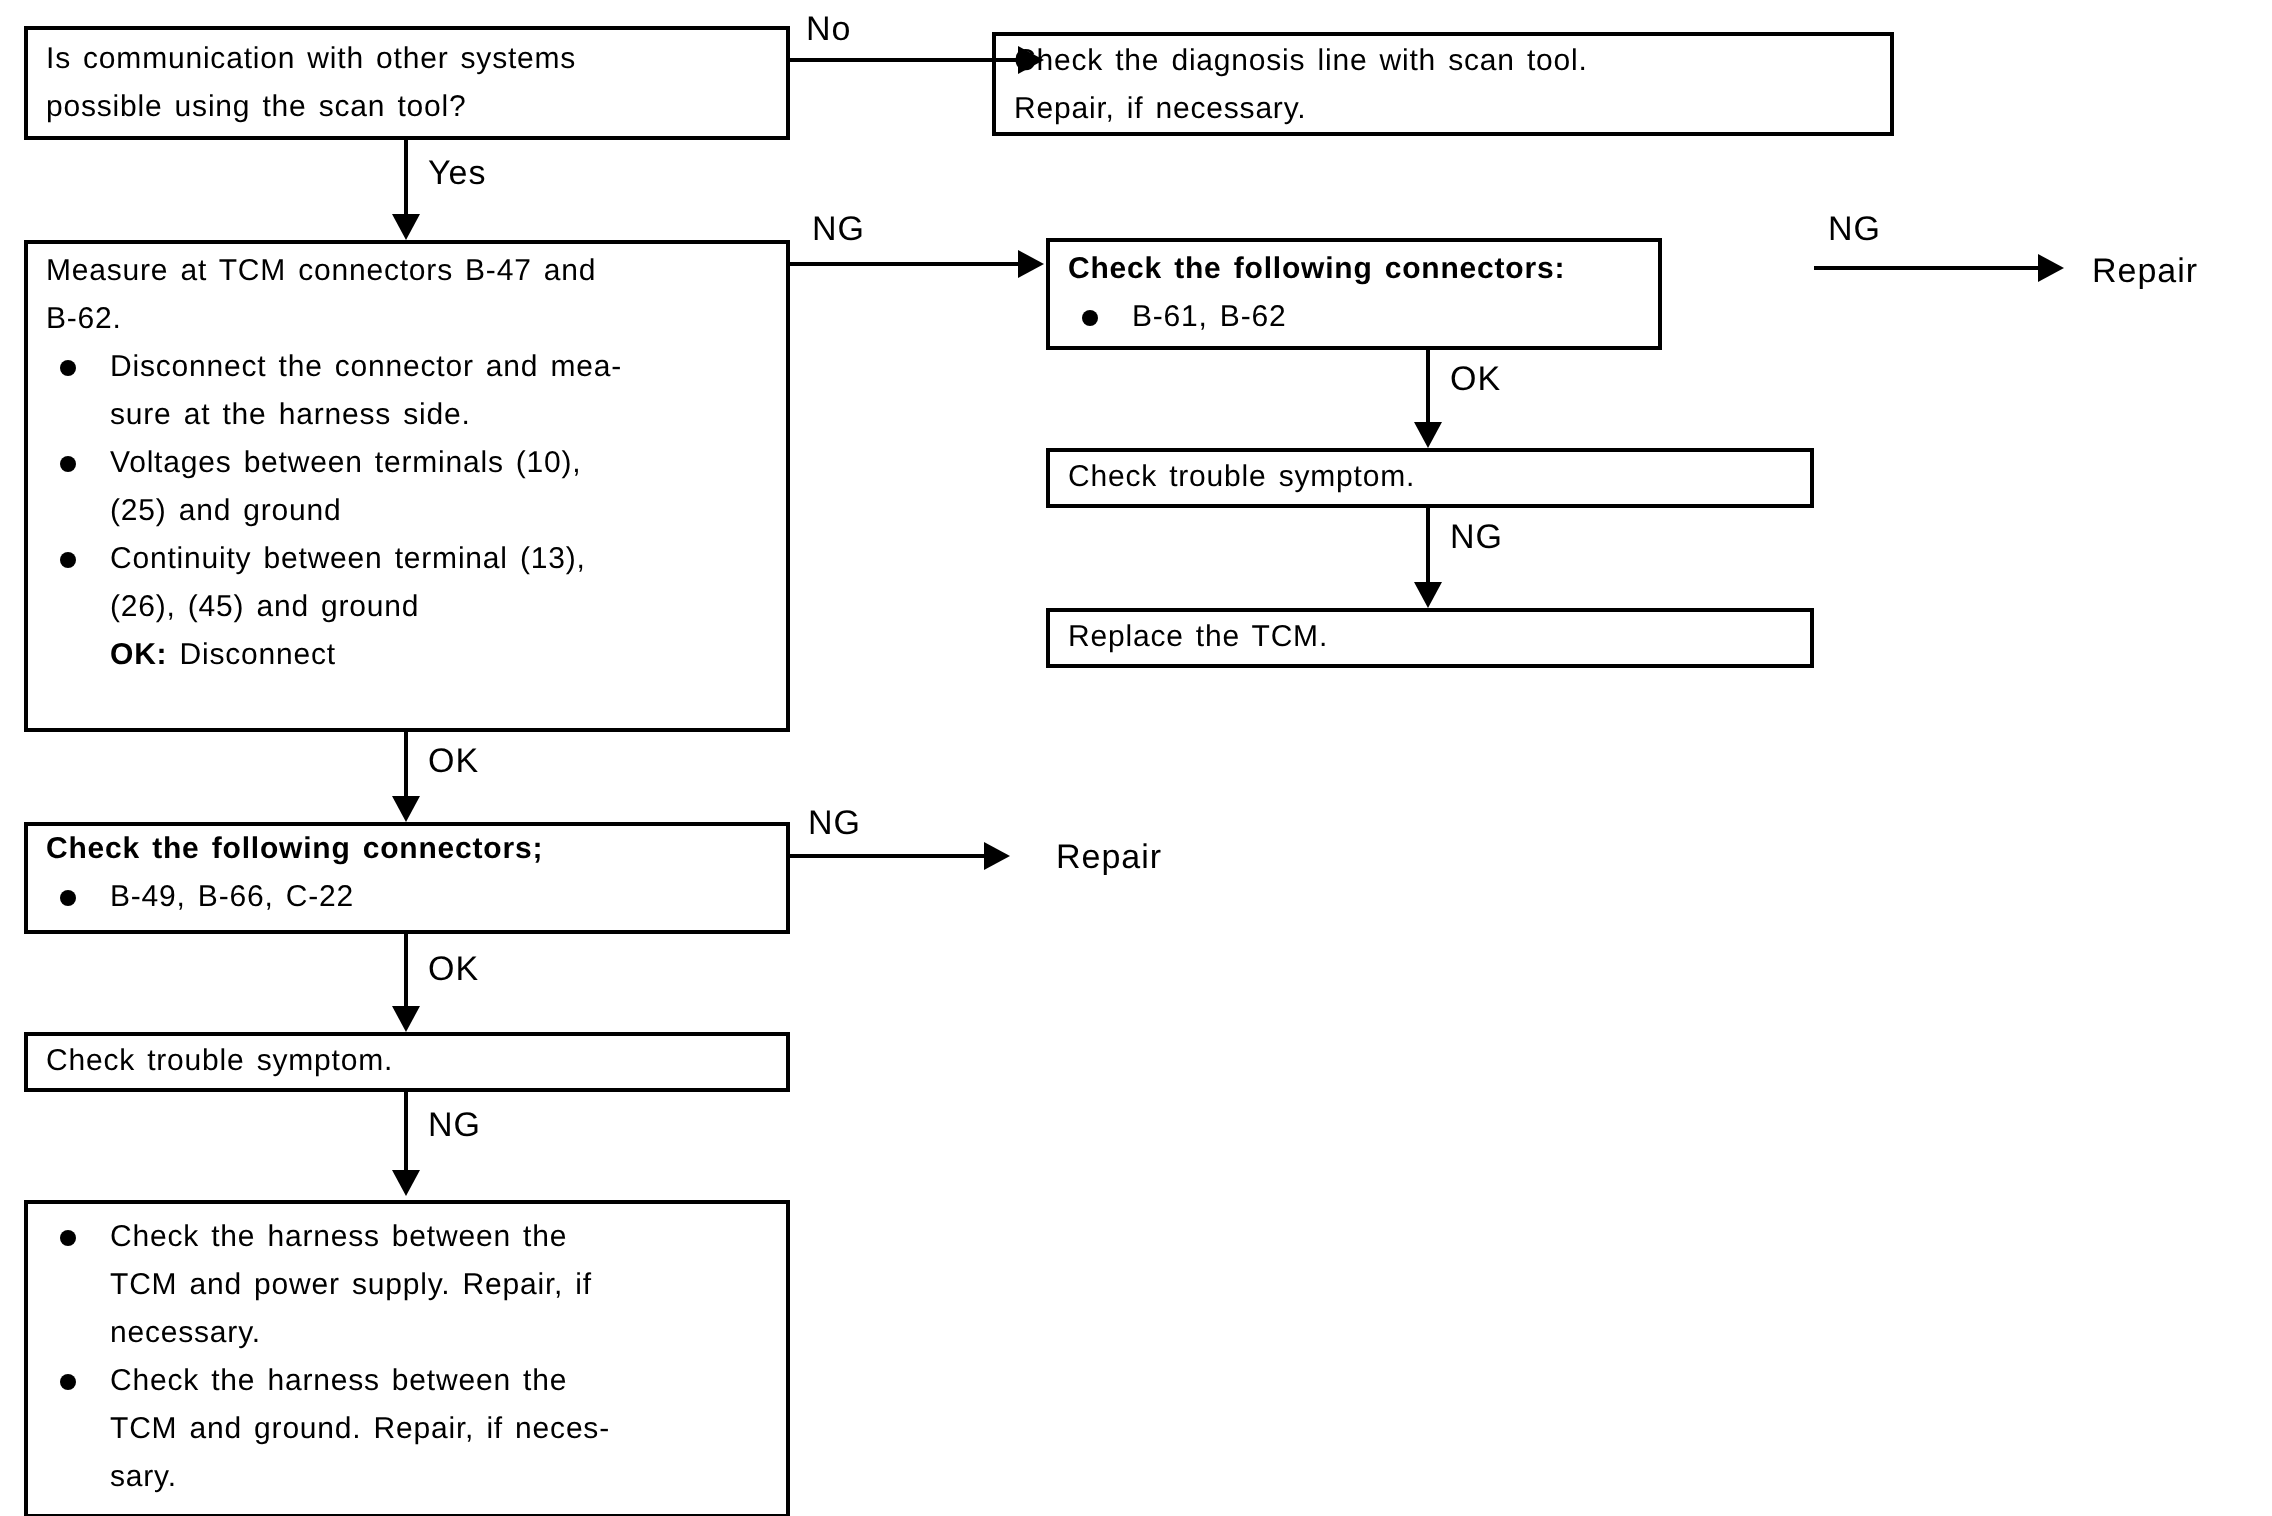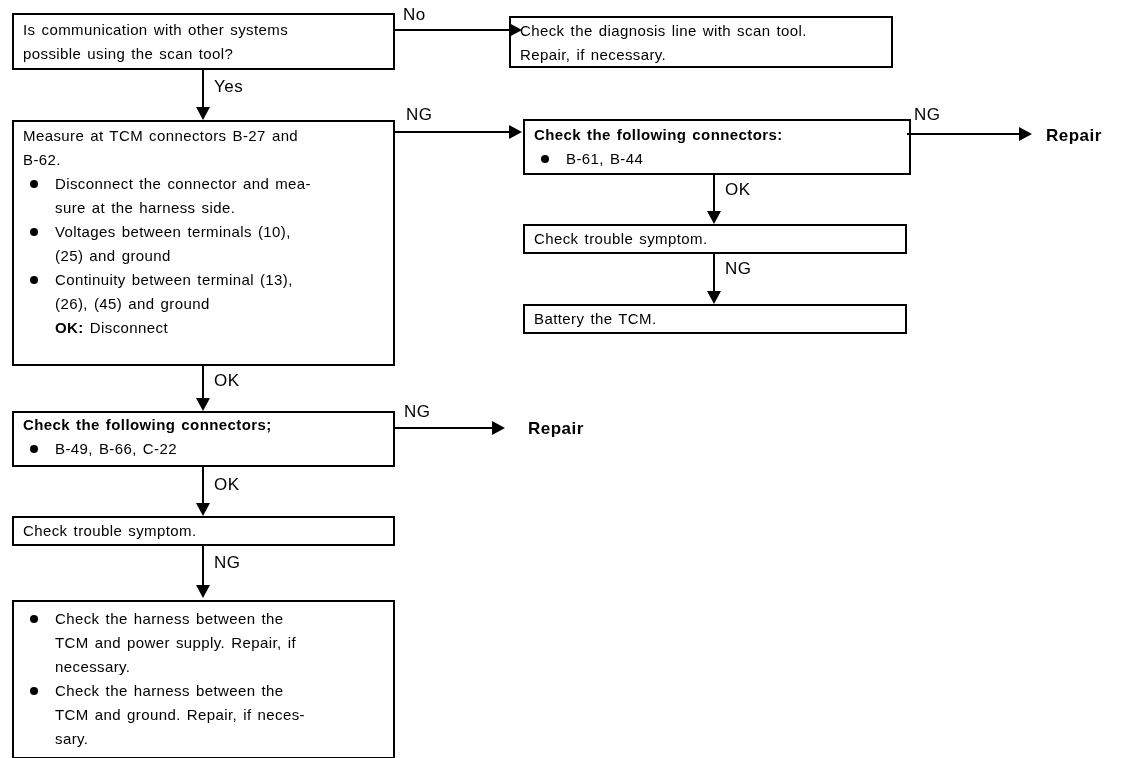--- a/index.html
+++ b/index.html
@@ -17,38 +17,38 @@
   .row.b { position:relative; padding-left:32px; }
   .row.b .dot {
     position:absolute; left:7px; top:8px; width:8px; height:8px;
     background:#000; border-radius:50%;
   }
   .row.c { padding-left:32px; }
   .bold { font-weight:bold; }
   .lbl {
     position:absolute; font-size:17px; letter-spacing:0.5px; line-height:20px;
   }
-  .lbl.bold { font-weight:bold; }
+  .lbl.bold { font-weight:normal; }
   .hline { position:absolute; height:2px; background:#000; }
   .vline { position:absolute; width:2px; background:#000; }
   .head-r {
     position:absolute; width:0; height:0;
     border-top:7px solid transparent; border-bottom:7px solid transparent;
     border-left:13px solid #000;
   }
   .head-d {
     position:absolute; width:0; height:0;
     border-left:7px solid transparent; border-right:7px solid transparent;
     border-top:13px solid #000;
   }
   
   #bA { left:12px;  top:13px;  width:383px; height:57px;  padding-top:3px; }
-  #bB { left:509px; top:16px;  width:384px; height:52px;  padding-top:1px; }
+  #bB { left:496px; top:16px;  width:451px; height:52px;  padding-top:1px; }
   #bC { left:12px;  top:120px; width:383px; height:246px; }
-  #bD { left:523px; top:119px; width:388px; height:56px;  padding-top:2px; }
+  #bD { left:523px; top:119px; width:308px; height:56px;  padding-top:2px; }
   #bE { left:523px; top:224px; width:384px; height:30px;  padding-top:1px; }
   #bF { left:523px; top:304px; width:384px; height:30px;  padding-top:1px; }
   #bG { left:12px;  top:411px; width:383px; height:56px;  padding-top:0; }
   #bH { left:12px;  top:516px; width:383px; height:30px;  padding-top:1px; }
   #bI { left:12px;  top:600px; width:383px; height:159px; padding-top:5px; }
 </style>
 </head>
 <body>
 
 <div class="canvas">
@@ -57,42 +57,42 @@
     <div class="row">Is communication with other systems</div>
     <div class="row">possible using the scan tool?</div>
   </div>
 
   <div class="box" id="bB">
     <div class="row">Check the diagnosis line with scan tool.</div>
     <div class="row">Repair, if necessary.</div>
   </div>
 
   <div class="box" id="bC">
-    <div class="row">Measure at TCM connectors B-27 and</div>
+    <div class="row">Measure at TCM connectors B-47 and</div>
     <div class="row">B-62.</div>
     <div class="row b"><span class="dot"></span><span>Disconnect the connector and mea-</span></div>
     <div class="row c">sure at the harness side.</div>
     <div class="row b"><span class="dot"></span><span>Voltages between terminals (10),</span></div>
     <div class="row c">(25) and ground</div>
     <div class="row b"><span class="dot"></span><span>Continuity between terminal (13),</span></div>
     <div class="row c">(26), (45) and ground</div>
     <div class="row c"><span class="bold">OK:</span> <span>Disconnect</span></div>
   </div>
 
   <div class="box" id="bD">
     <div class="row bold">Check the following connectors:</div>
-    <div class="row b"><span class="dot"></span><span>B-61, B-44</span></div>
+    <div class="row b"><span class="dot"></span><span>B-61, B-62</span></div>
   </div>
 
   <div class="box" id="bE">
     <div class="row">Check trouble symptom.</div>
   </div>
 
   <div class="box" id="bF">
-    <div class="row">Battery the TCM.</div>
+    <div class="row">Replace the TCM.</div>
   </div>
 
   <div class="box" id="bG">
     <div class="row bold">Check the following connectors;</div>
     <div class="row b"><span class="dot"></span><span>B-49, B-66, C-22</span></div>
   </div>
 
   <div class="box" id="bH">
     <div class="row">Check trouble symptom.</div>
   </div>

